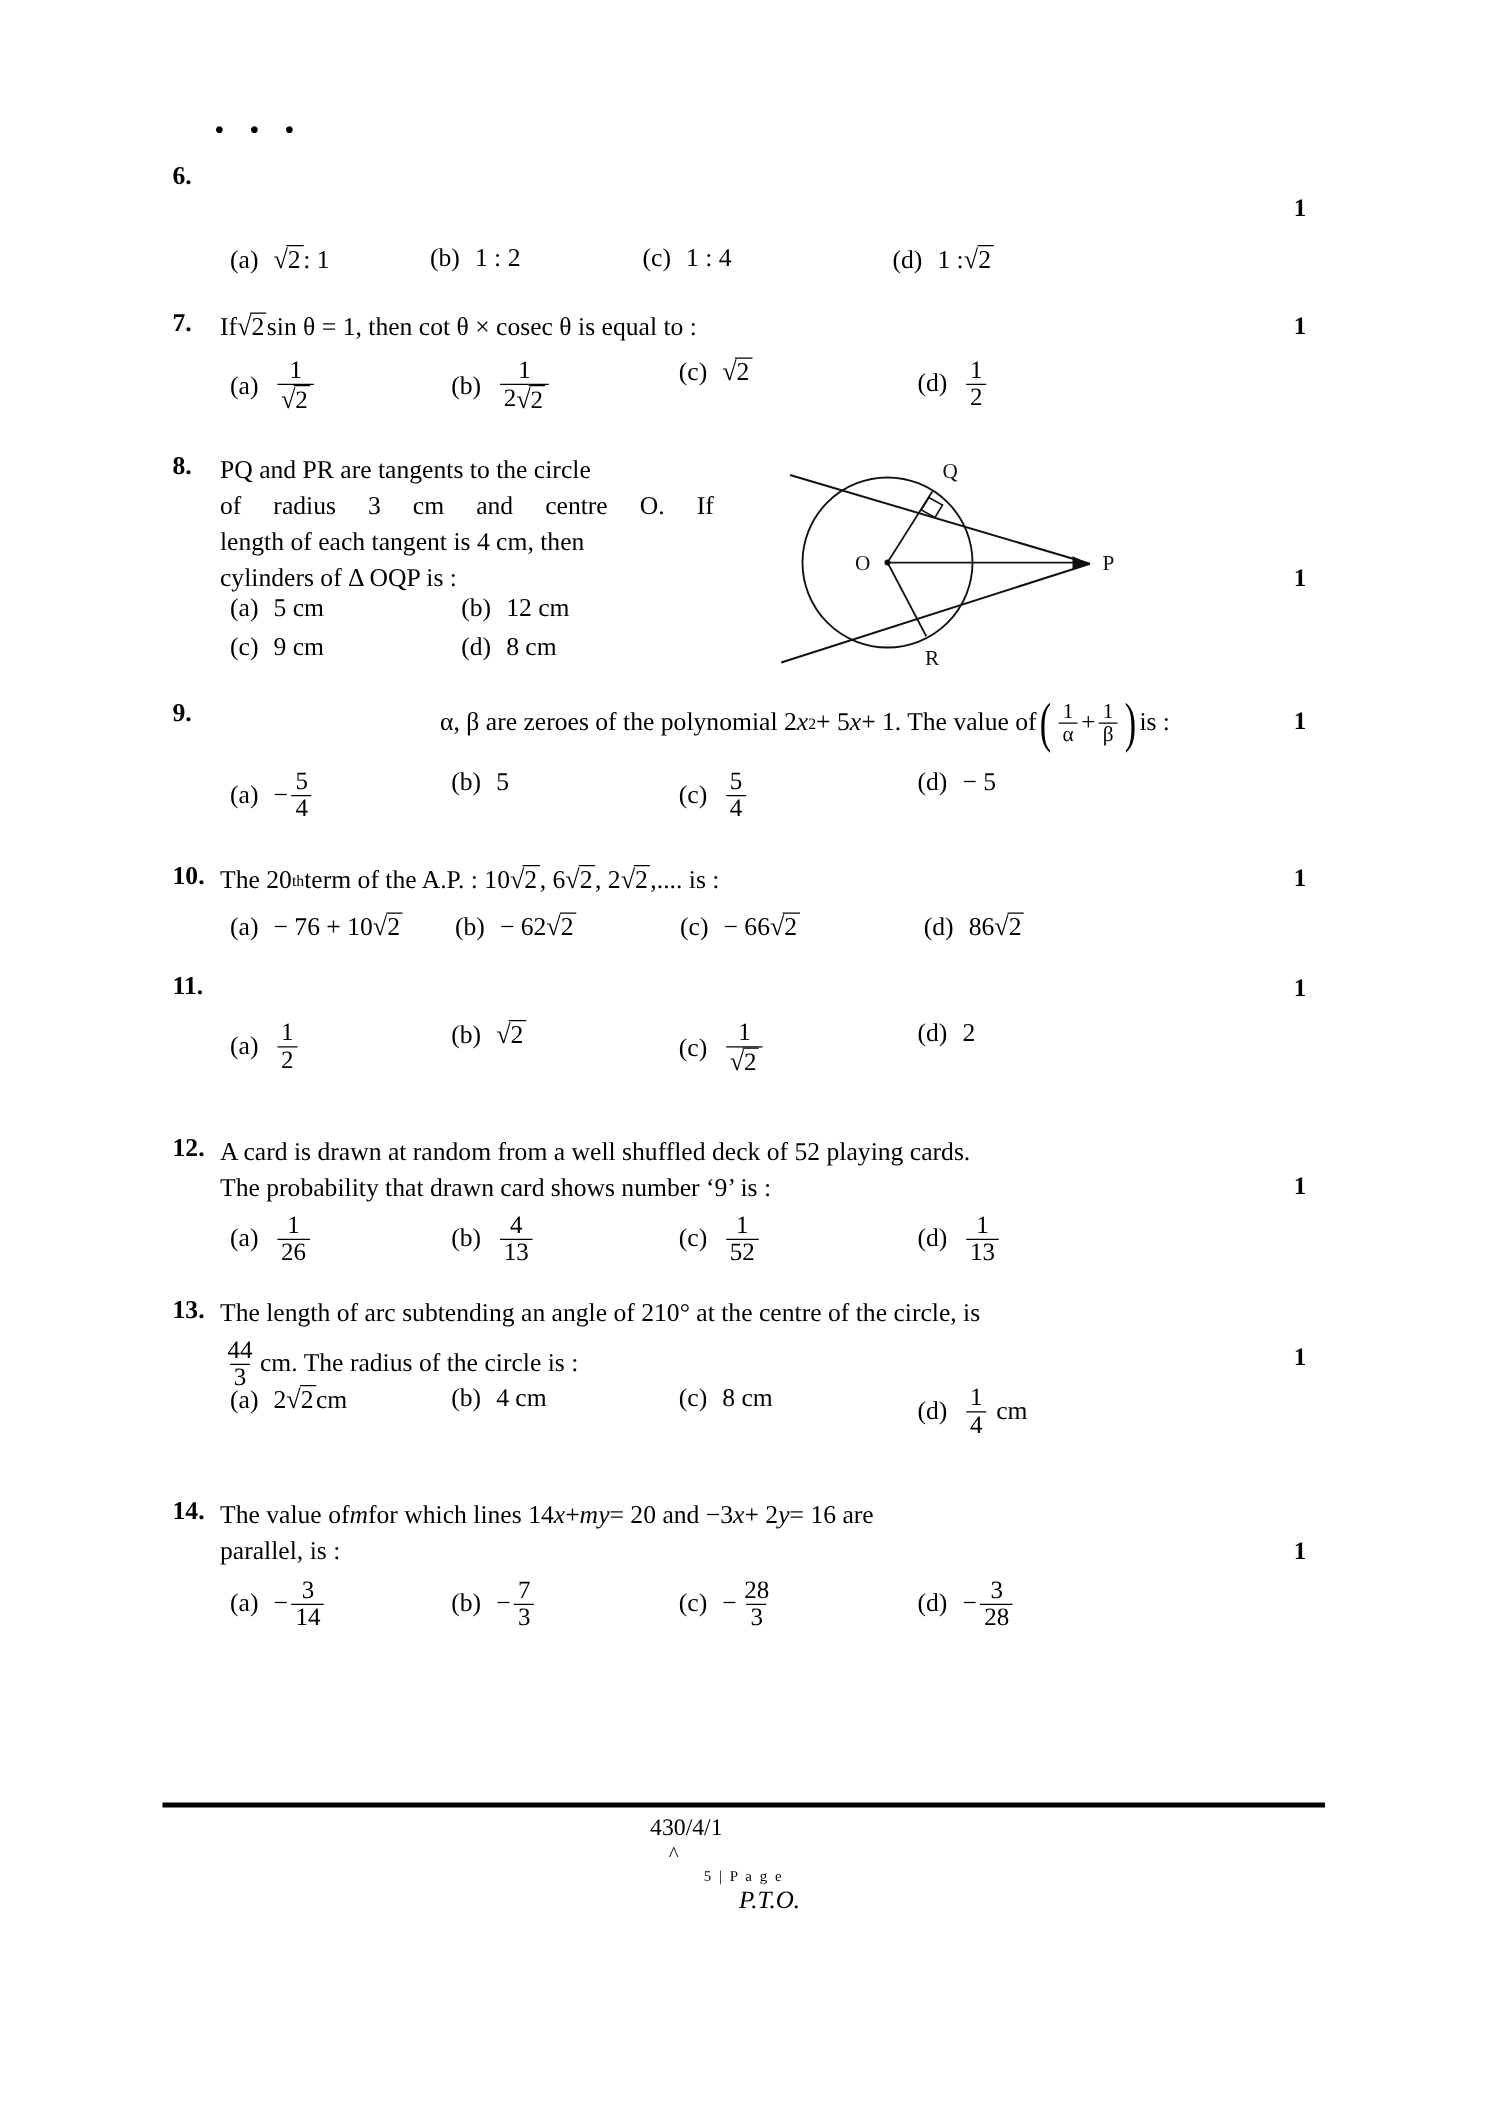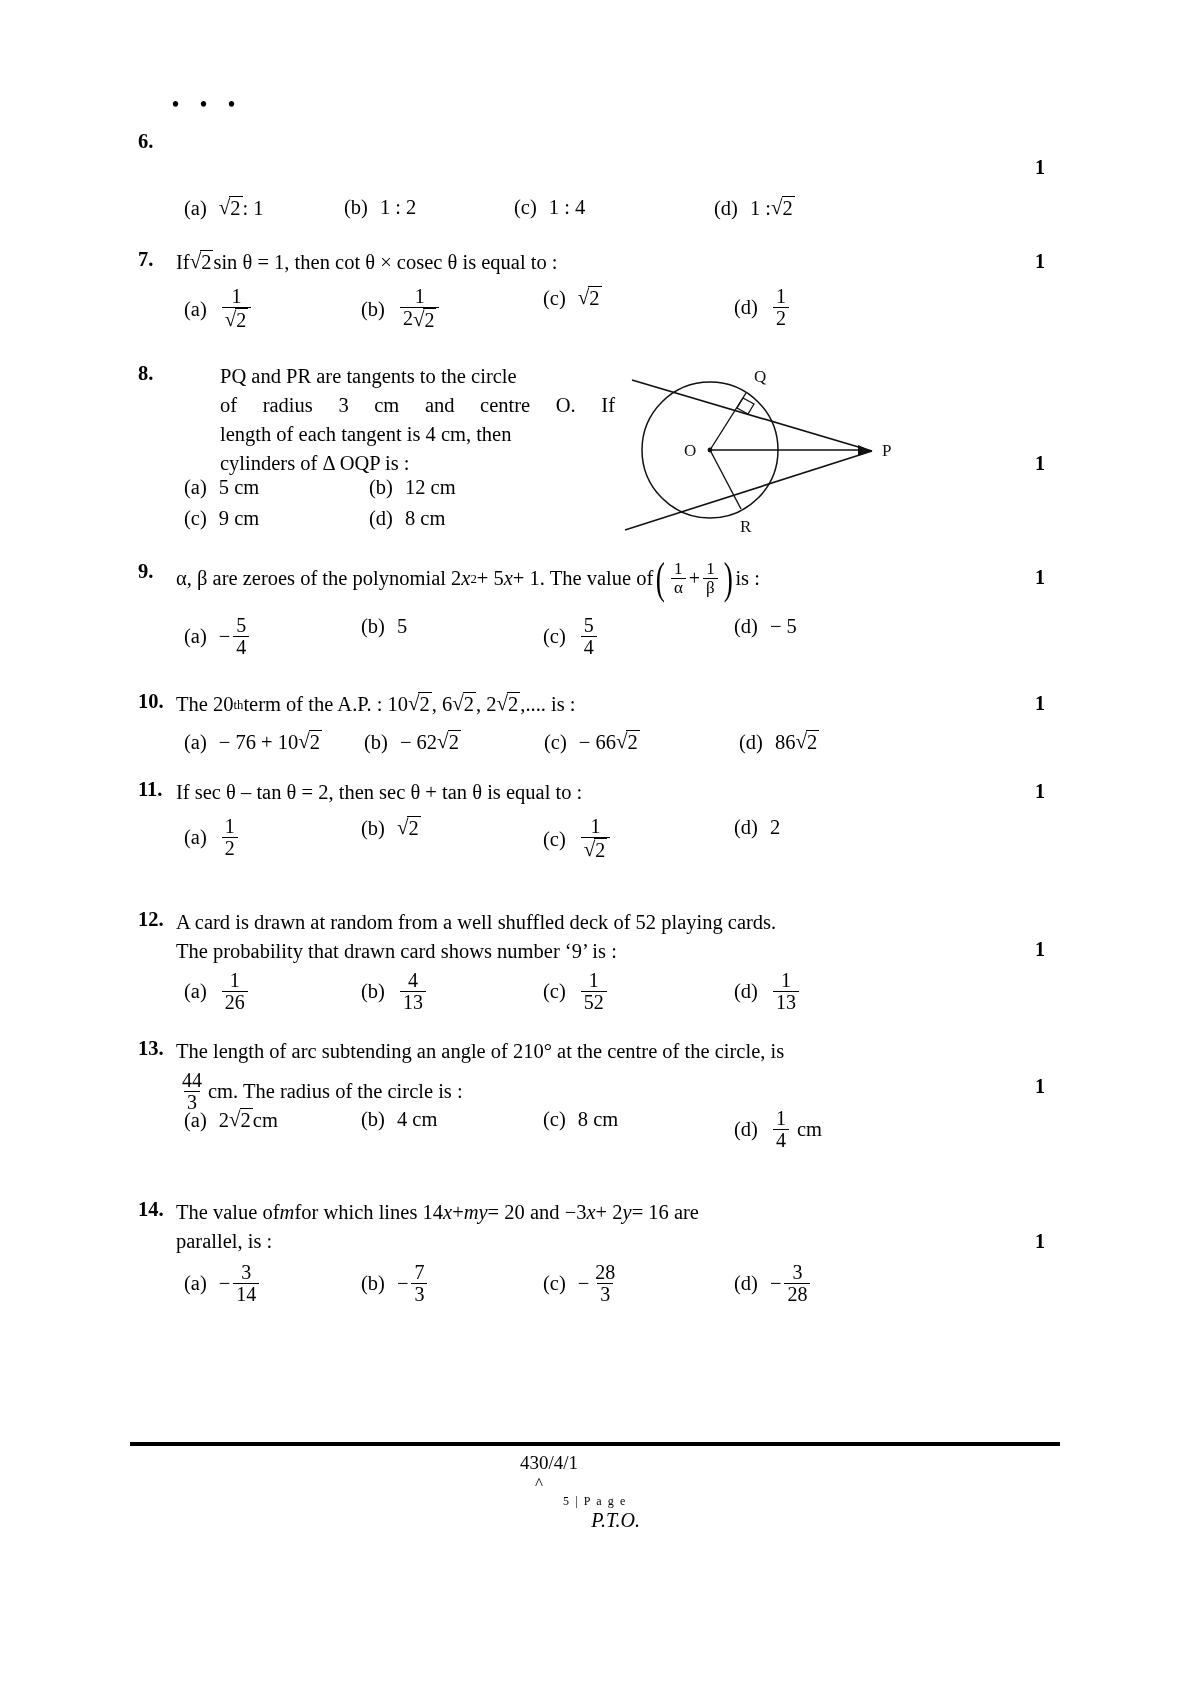--- a/index.html
+++ b/index.html
@@ -277,21 +277,21 @@
         <span class="frac">
           <span class="num">1</span>
           <span class="den">2</span>
         </span>
       </span>
     </div>
   </div>
 
   <div class="q" style="left:130px; top:362px; width:930px;">
     <div class="qnum">8.</div>
-    <div class="qbody" style="width:395px; text-align:justify;margin-left:44px;">
+    <div class="qbody" style="width:395px; text-align:justify;">
       <div>PQ and PR are tangents to the circle</div>
       <div style="text-align:justify; text-align-last:justify;">of radius 3 cm and centre O. If</div>
       <div>length of each tangent is 4 cm, then</div>
       <div>cylinders of Δ OQP is :</div>
     </div>
     <div class="marks" style="top:90px;">1</div>
   </div>
   <div style="position:absolute; left:184px; top:476px; width:420px;">
     <div style="display:flex;">
       <div class="opt" style="width:185px;">
@@ -335,21 +335,21 @@
       <circle cx="100" cy="98" r="2.4" fill="#111"></circle>
       <text x="74" y="104" font-size="17" font-family="Liberation Serif, serif" fill="#111">O</text>
       <text x="144" y="30" font-size="17" font-family="Liberation Serif, serif" fill="#111">Q</text>
       <text x="130" y="180" font-size="17" font-family="Liberation Serif, serif" fill="#111">R</text>
       <text x="272" y="104" font-size="17" font-family="Liberation Serif, serif" fill="#111">P</text>
     </svg>
   </div>
 
   <div class="q" style="left:130px; top:560px; width:930px;">
     <div class="qnum">9.</div>
-    <div class="qbody" style="width:760px; display:flex; align-items:center; flex-wrap:nowrap;">
+    <div class="qbody" style="width:760px; display:flex; align-items:center; flex-wrap:nowrap;justify-content:flex-end;">
       <span>α, β are zeroes of the polynomial 2</span>
       <span class="ital">x</span>
         <sup class="small-sup">2</sup>
       <span> + 5</span>
       <span class="ital">x</span>
       <span> + 1. The value of </span>
       <span class="paren-big">
         <span class="bracket">(</span>
         <span class="frac small">
           <span class="num">1</span>
@@ -458,21 +458,20 @@
         <span class="sqrt">
             <span class="rad">√</span>
             <span class="under">2</span>
           </span>
       </span>
     </div>
   </div>
 
   <div class="q" style="left:130px; top:778px; width:930px;">
     <div class="qnum">11.</div>
-    <div class="qbody" style="width:760px;">If sec θ – tan θ = 2, then  sec θ + tan θ is equal to :</div>
     <div class="marks" style="top:2px;">1</div>
   </div>
   <div class="opts" style="position:absolute; left:184px; top:816px; width:860px;">
     <div class="opt" style="width:177px;">
       <span class="lbl">(a)</span>
       <span class="val">
         <span class="frac">
           <span class="num">1</span>
           <span class="den">2</span>
         </span>

